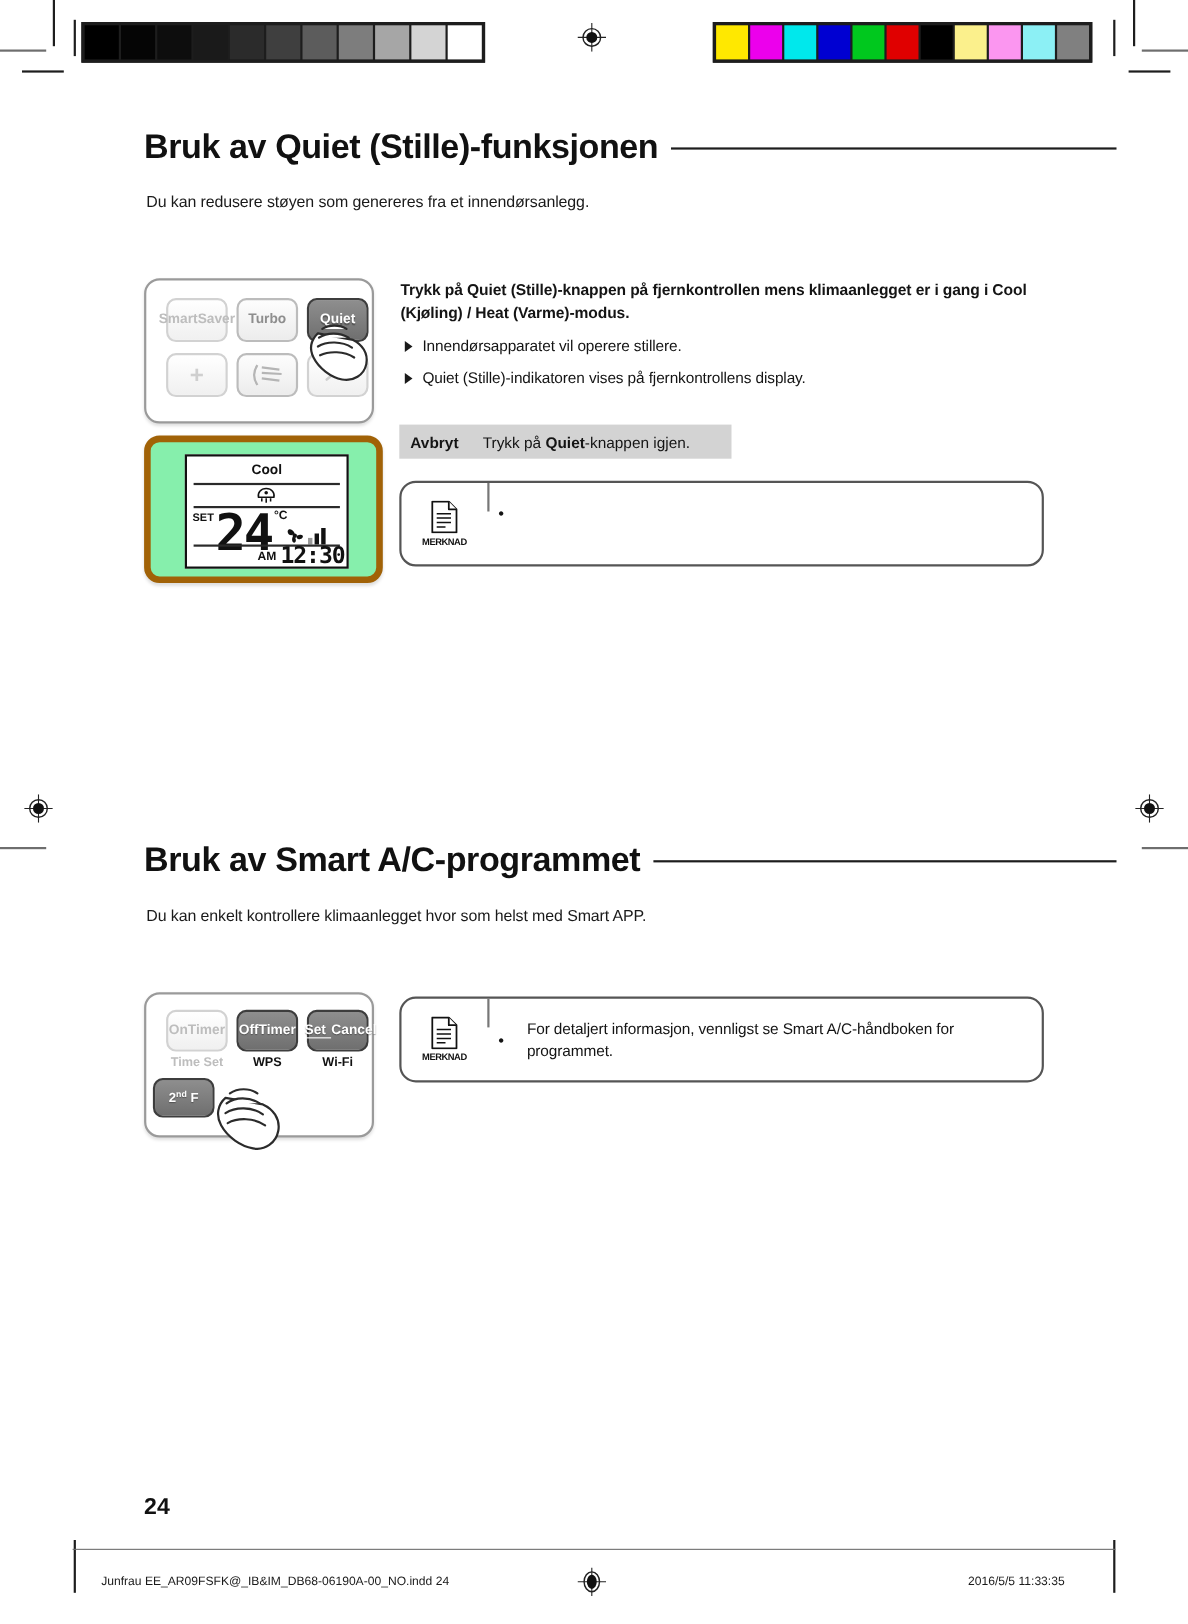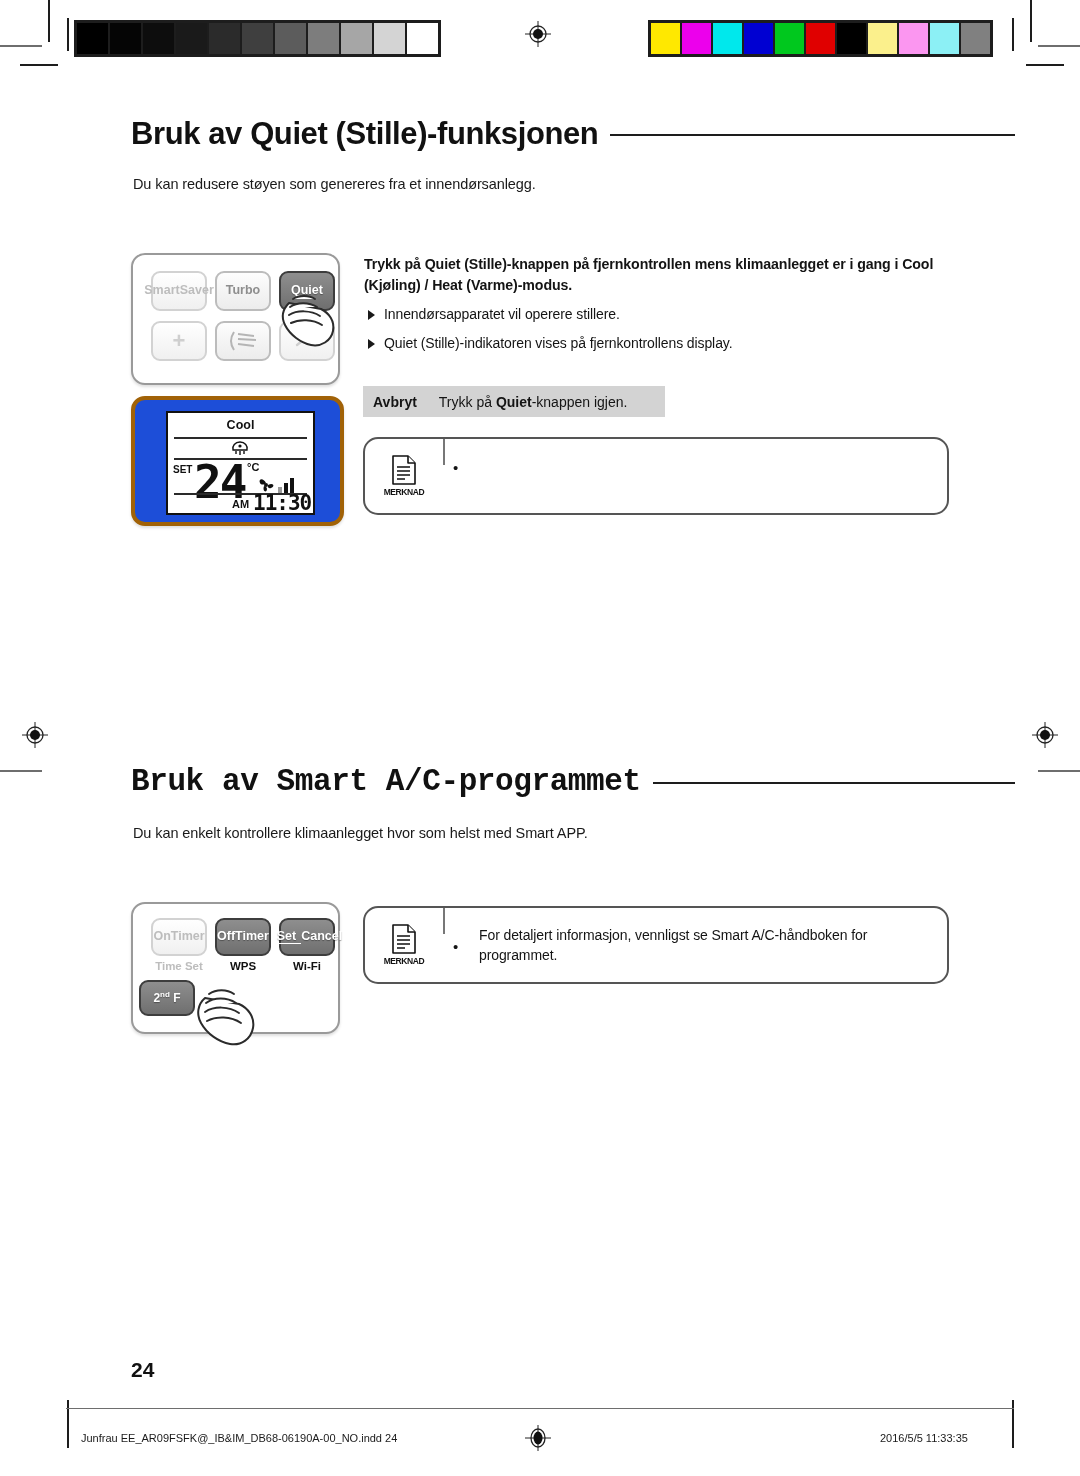--- a/index.html
+++ b/index.html
@@ -61,21 +61,21 @@
     text-shadow:0 1px 1px rgba(0,0,0,.35);
   }
   .btn-sublabel{
     position:absolute;font-size:11.5px;font-weight:bold;text-align:center;
     white-space:nowrap;
   }
   .hand{position:absolute;pointer-events:none;}
 
   
   .lcd-shell{
-    position:absolute;background:#1d4ed8;border:4px solid #a16207;border-radius:14px;
+    position:absolute;background:#86efac;border:6px solid #a16207;border-radius:14px;
     box-shadow:0 2px 3px rgba(0,0,0,.13);
   }
   .lcd{
     position:absolute;border:2px solid #111;background:#fff;
   }
   .lcd-line{position:absolute;height:1.5px;background:#2a2a2a;left:6px;right:6px;}
   .lcd-mode{
     position:absolute;width:100%;text-align:center;font-size:12.5px;
     font-weight:bold;color:#111;
   }
@@ -286,21 +286,21 @@
         <path d="M12 9 C18 6, 19 11, 15 12 C13 13, 11 11, 12 9 Z" fill="#111"></path>
         <path d="M8 10 C6 16, 11 17, 11 13 C11 11, 9 10, 8 10 Z" fill="#111"></path>
       </svg>
       <div class="fanbars" style="left:110px;top:64px;height:16px;">
         <i style="height:6px;background:#9a9a9a;"></i>
           <i style="height:10px;"></i>
           <i style="height:15px;"></i>
       </div>
       <div class="lcd-line" style="top:80px;"></div>
       <div class="lcd-ampm" style="left:64px;top:85px;">AM</div>
-      <div class="lcd-time" style="left:85px;top:78px;">11:30</div>
+      <div class="lcd-time" style="left:85px;top:78px;">12:30</div>
     </div>
   </div>
 
   <div class="instr" style="left:364px;top:254px;width:610px;">
     <div class="instr-head">
       <span>Trykk på </span><span class="strong">Quiet (Stille)</span><span>-knappen på fjernkontrollen mens klimaanlegget er i gang i Cool (Kjøling) / Heat (Varme)-modus.</span>
     </div>
     <div class="sub">
       <div class="tri"></div>
       <div>Innendørsapparatet vil operere stillere.</div>
@@ -322,21 +322,21 @@
         <path d="M2 1 L17 1 L24 8 L24 29 L2 29 Z" fill="#fff" stroke="#111" stroke-width="1.6" stroke-linejoin="round"></path>
         <path d="M17 1 L17 8 L24 8" fill="#fff" stroke="#111" stroke-width="1.6" stroke-linejoin="round"></path>
         <path d="M6 12 L19 12 M6 16 L19 16 M6 20 L19 20 M6 24 L14 24" stroke="#111" stroke-width="1.4"></path>
       </svg>
       <div class="word">MERKNAD</div>
     </div>
     <div class="note-div" style="left:78px;top:0;height:26px;"></div>
     <div class="note-bullet" style="left:88px;top:20px;">•</div>
   </div>
 
-  <div class="h-row" style="left:131px;top:766px;width:884px;font-family:Liberation Mono, monospace;">
+  <div class="h-row" style="left:131px;top:766px;width:884px;">
     <div class="h-title">Bruk av Smart A/C-programmet</div>
     <div class="h-rule" style="flex:1;"></div>
   </div>
 
   <div class="lead" style="left:133px;top:825px;">Du kan enkelt kontrollere klimaanlegget hvor som helst med Smart APP.</div>
 
   <div class="remote" style="left:131px;top:902px;width:205px;height:128px;">
     <div class="remote-inner">
       <div class="btn light" style="left:18px;top:14px;width:56px;height:38px;">
         <span>On</span>
@@ -382,16 +382,16 @@
       </svg>
       <div class="word">MERKNAD</div>
     </div>
     <div class="note-div" style="left:78px;top:0;height:26px;"></div>
     <div class="note-bullet" style="left:88px;top:30px;">•</div>
     <div class="note-body" style="margin-left:22px;">For detaljert informasjon, vennligst se Smart A/C-håndboken for programmet.</div>
   </div>
 
   <div class="pagenum" style="left:131px;top:1358px;">24</div>
   <div class="foot-rule" style="left:66px;top:1408px;width:948px;"></div>
-  <div class="foot-text" style="left:81px;top:1432px;">Junfrau EE_AR09FSFK@_IB&amp;IM_DB68-06190A-00_NO.indd   24</div>
+  <div class="foot-text" style="left:92px;top:1432px;">Junfrau EE_AR09FSFK@_IB&amp;IM_DB68-06190A-00_NO.indd   24</div>
   <div class="foot-text" style="left:880px;top:1432px;">2016/5/5   11:33:35</div>
 
 </div>
 
 </body></html>

